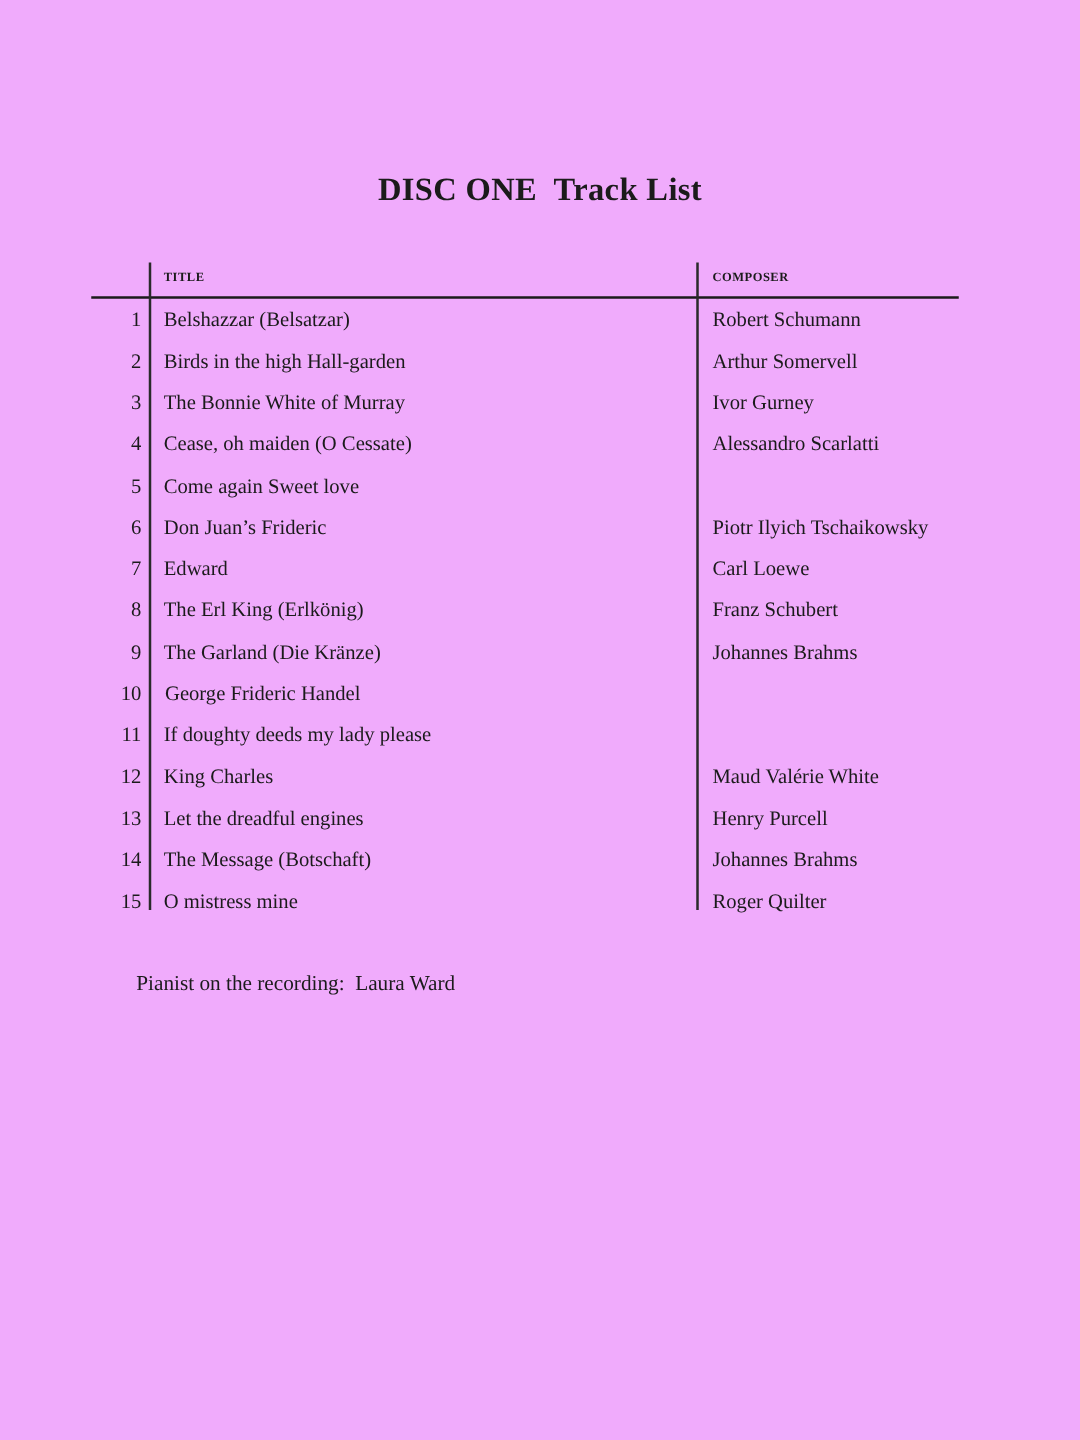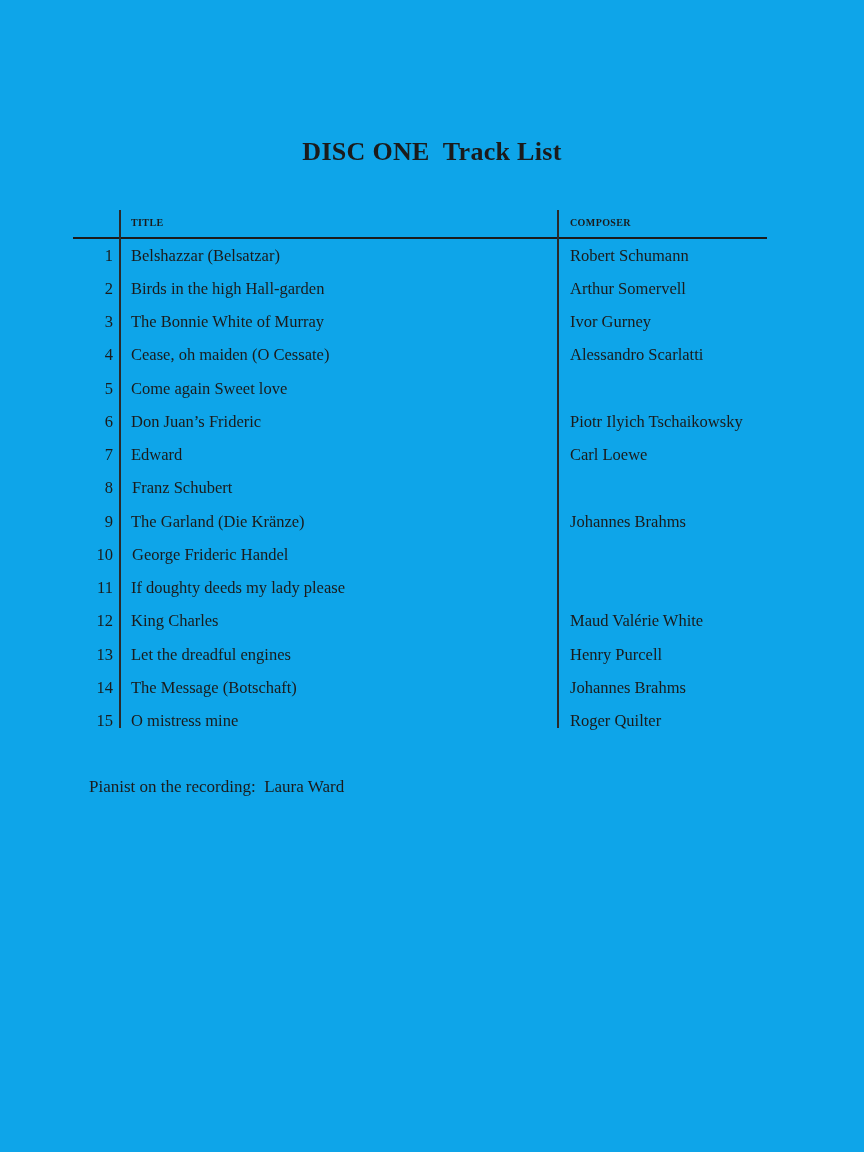--- a/index.html
+++ b/index.html
@@ -5,21 +5,21 @@
   html, body {
     margin: 0;
     padding: 0;
     background: #e8e8e8;
   }
   .page {
     position: relative;
     width: 864px;
     height: 1152px;
     margin: 0 auto;
-    background: #0ea5e9;
+    background: #f0abfc;
     font-family: "Liberation Serif", serif;
     color: #1b1b1b;
     overflow: hidden;
   }
   .doc-title {
     position: absolute;
     top: 137px;
     left: 0;
     width: 100%;
     margin: 0;
@@ -80,21 +80,21 @@
   }
   .row {
     display: flex;
     align-items: center;
     height: 33.25px;
     font-size: 16.5px;
   }
   .footer-note {
     position: absolute;
     top: 777px;
-    left: 89px;
+    left: 109px;
     margin: 0;
     font-size: 17px;
     white-space: pre;
   }
 </style>
 </head>
 <body>
 
 <div class="page">
 
@@ -152,20 +152,21 @@
         </div>
         <div class="row">
           <span class="num-cell">7</span>
           <span class="gap-cell"></span>
           <span class="title-cell">Edward</span>
           <span class="composer-cell">Carl Loewe</span>
         </div>
         <div class="row">
           <span class="num-cell">8</span>
           <span class="gap-cell"></span>
+          <span class="title-cell">The Erl King (Erlkönig)</span>
           <span class="composer-cell">Franz Schubert</span>
         </div>
         <div class="row">
           <span class="num-cell">9</span>
           <span class="gap-cell"></span>
           <span class="title-cell">The Garland (Die Kränze)</span>
           <span class="composer-cell">Johannes Brahms</span>
         </div>
         <div class="row">
           <span class="num-cell">10</span>

